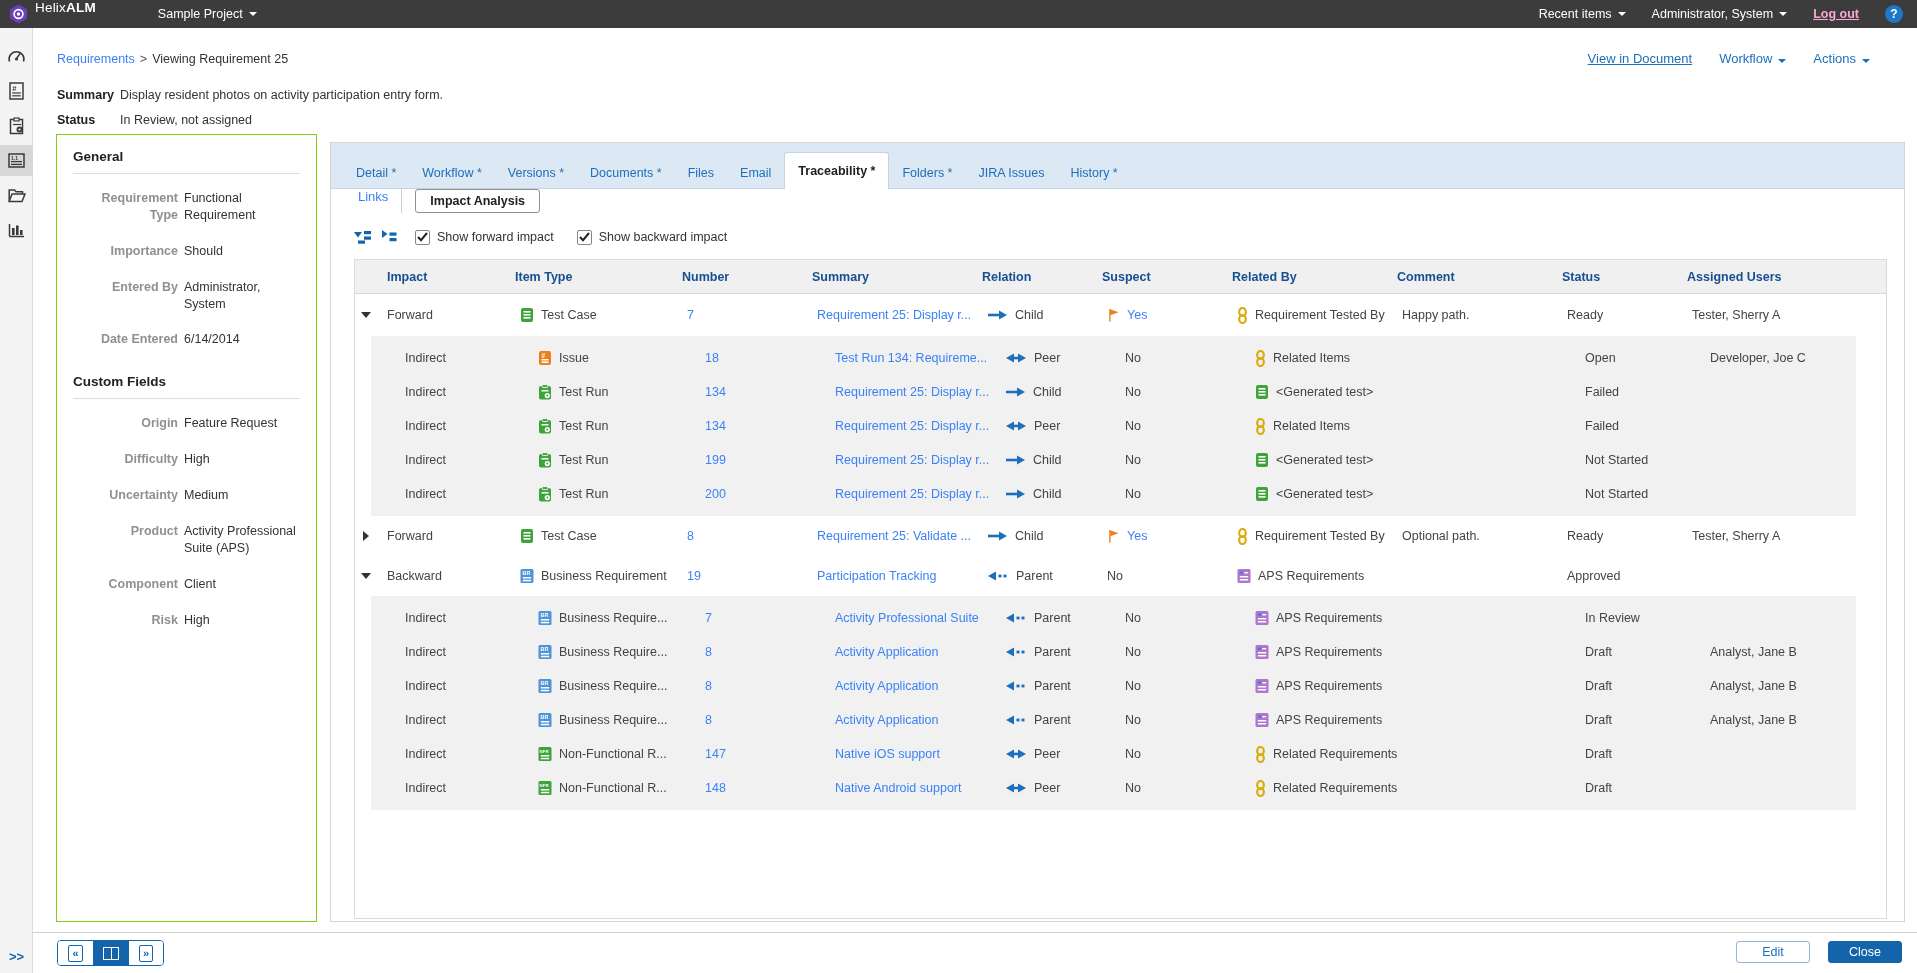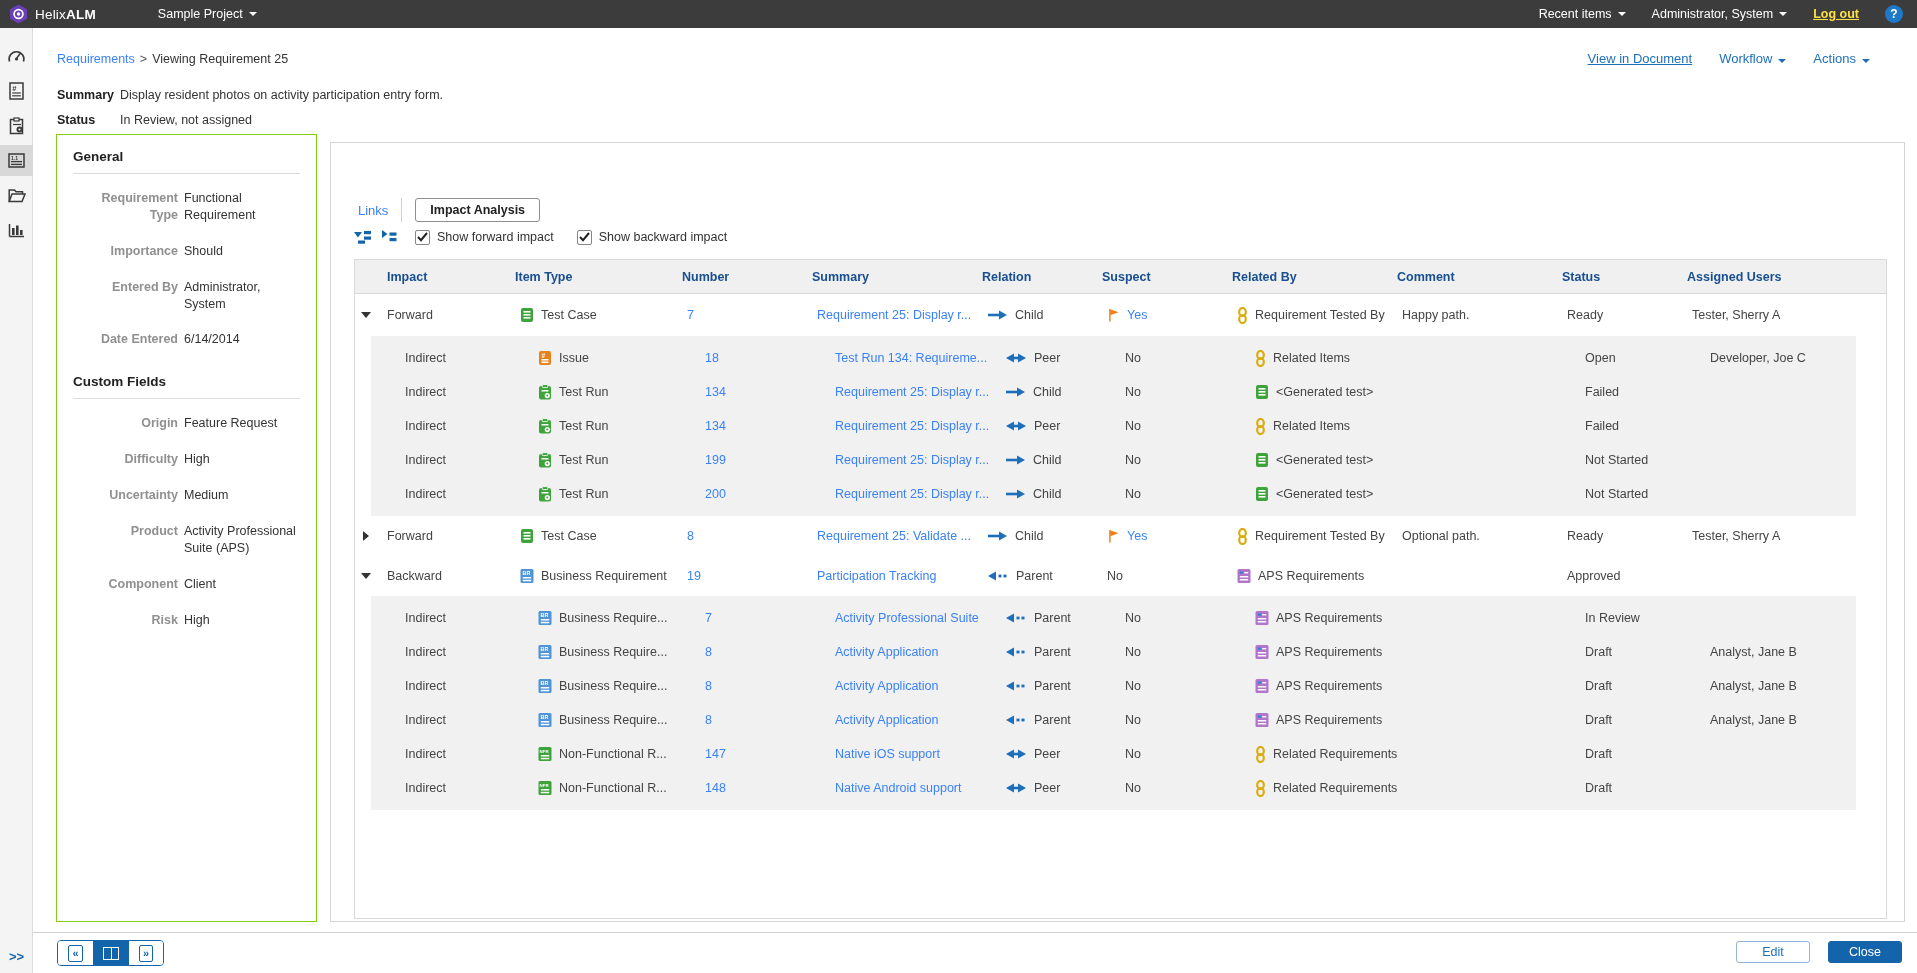--- a/index.html
+++ b/index.html
@@ -2,28 +2,28 @@
 <html><head>
 <meta charset="utf-8">
 <style>
   * { box-sizing: border-box; margin:0; padding:0; }
   html,body { width:1917px; height:973px; overflow:hidden; }
   body { font-family:"Liberation Sans",sans-serif; font-size:13px; color:#333; background:#fff; position:relative; }
   a { text-decoration:none; cursor:pointer; }
   .lnk { color:#3b82f6; }
 
   
-  .topbar { position:absolute; left:0; top:0; width:1917px; height:28px; background:#3c3c3c; color:#fff; display:flex; align-items:center; font-size:12.5px; }
+  .topbar { position:absolute; left:0; top:0; width:1917px; height:28px; background:#3c3c3c; color:#fff; display:flex; font-size:12.5px; }
   .logo { display:flex; align-items:center; margin-left:9px; }
   .brand { margin-left:7px; font-size:13.5px; letter-spacing:.2px; }
   .brand b { font-weight:bold; }
   .project { margin-left:62px; display:flex; align-items:center; cursor:pointer; }
   .topbar-right { margin-left:auto; display:flex; align-items:center; gap:26px; padding-right:14px; }
   .topbar-right .item { display:flex; align-items:center; cursor:pointer; }
-  .logout { text-decoration:underline; font-weight:bold; color:#fde047; }
+  .logout { text-decoration:underline; font-weight:bold; color:#f9a8d4; }
   .help { width:18px; height:18px; border-radius:50%; background:#1e78c8; color:#fff; font-weight:bold; font-size:12px; display:flex; align-items:center; justify-content:center; cursor:pointer; }
   .caret { display:inline-block; width:0; height:0; border-left:4px solid transparent; border-right:4px solid transparent; border-top:4px solid currentColor; margin-left:6px; }
 
   
   .rail { position:absolute; left:0; top:28px; width:33px; height:945px; background:#f4f4f4; border-right:1px solid #dcdcdc; }
   .rail-item { width:33px; height:31px; display:flex; align-items:center; justify-content:center; cursor:pointer; margin-top:4px; }
   .rail-item:first-child { margin-top:12px; }
   .rail-item.active { background:#d8d8d8; }
   .rail-expand { position:absolute; bottom:9px; left:0; width:33px; text-align:center; color:#1464ab; font-weight:bold; font-size:13px; cursor:pointer; }
 
@@ -42,21 +42,21 @@
   .section + .section { margin-top:26px; }
   .field { display:flex; margin-bottom:19px; line-height:1.35; font-size:12.5px; }
   .field .fl { width:111px; flex:none; color:#909090; font-weight:bold; padding-right:6px;text-align:right; }
   .field .fv { color:#333; }
 
   
   .main-card { position:absolute; left:330px; top:142px; width:1575px; height:780px; background:#fff; border:1px solid #d5d5d5; }
   .tabbar { position:absolute; left:0; top:0; right:0; height:46px; background:#dce8f3; border-bottom:1px solid #c3d5e5; display:flex; align-items:flex-end; padding-left:12px; }
   .tab { height:30px; display:flex; align-items:center; padding:0 13px; color:#1d6fba; font-size:12.5px; cursor:pointer; white-space:nowrap; }
   .tab.active { height:37px; background:#fff; border:1px solid #c3d5e5; border-bottom:none; border-radius:3px 3px 0 0; color:#222; font-weight:bold; position:relative; top:1px; }
-  .subtabs { position:absolute; left:0; top:46px; right:0; height:42px; display:flex; align-items:center; padding-left:27px; }
+  .subtabs { position:absolute; left:0; top:46px; right:0; height:42px; display:flex; align-items:flex-start; padding-left:27px; }
   .subtab-sep { width:1px; height:24px; background:#cfcfcf; margin:0 13px; }
   .subtab-box { border:1px solid #8f8f8f; border-radius:3px; background:#fff; padding:4px 14px; font-weight:bold; color:#222; font-size:12.5px; cursor:pointer; }
   .toolbar { position:absolute; left:23px; top:82px; display:flex; align-items:center; height:24px; }
   .tree-ico { margin-right:9px; cursor:pointer; display:flex; }
   .cb-group { display:flex; align-items:center; margin-left:9px; }
   .cb { width:15px; height:15px; border:1px solid #868686; border-radius:2px; background:#fff; display:inline-flex; align-items:center; justify-content:center; cursor:pointer; flex:none; }
   .cb-label { margin-left:7px; margin-right:14px; font-size:12.5px; color:#333; }
 
   
   .tbl { position:absolute; left:23px; top:116px; width:1533px; height:660px; border:1px solid #dadada; background:#fff; overflow:hidden; }
@@ -241,20 +241,32 @@
         <span class="fv">Client</span>
       </div>
       <div class="field">
         <span class="fl">Risk</span>
         <span class="fv">High</span>
       </div>
     </div>
   </div>
 
 <div class="main-card">
+  <div class="tabbar" id="tabbar">
+      <div class="tab">Detail *</div>
+      <div class="tab">Workflow *</div>
+      <div class="tab">Versions *</div>
+      <div class="tab">Documents *</div>
+      <div class="tab">Files</div>
+      <div class="tab">Email</div>
+      <div class="tab active">Traceability *</div>
+      <div class="tab">Folders *</div>
+      <div class="tab">JIRA Issues</div>
+      <div class="tab">History *</div>
+    </div>
   <div class="subtabs">
     <a class="lnk">Links</a>
     <span class="subtab-sep"></span>
     <span class="subtab-box">Impact Analysis</span>
   </div>
   <div class="toolbar">
     <span class="tree-ico ico" id="ico-expand-all">
         <svg width="17" height="14" viewBox="0 0 17 14">
           <path d="M0 2 H8 L4 7.5 Z" fill="#1464ab"></path>
           <rect x="10" y="1" width="7" height="3.2" fill="#1464ab"></rect>

